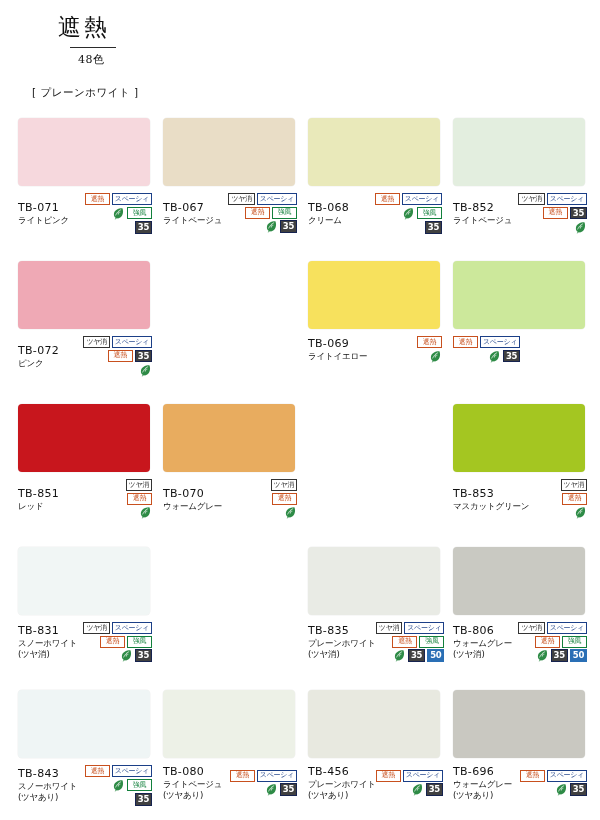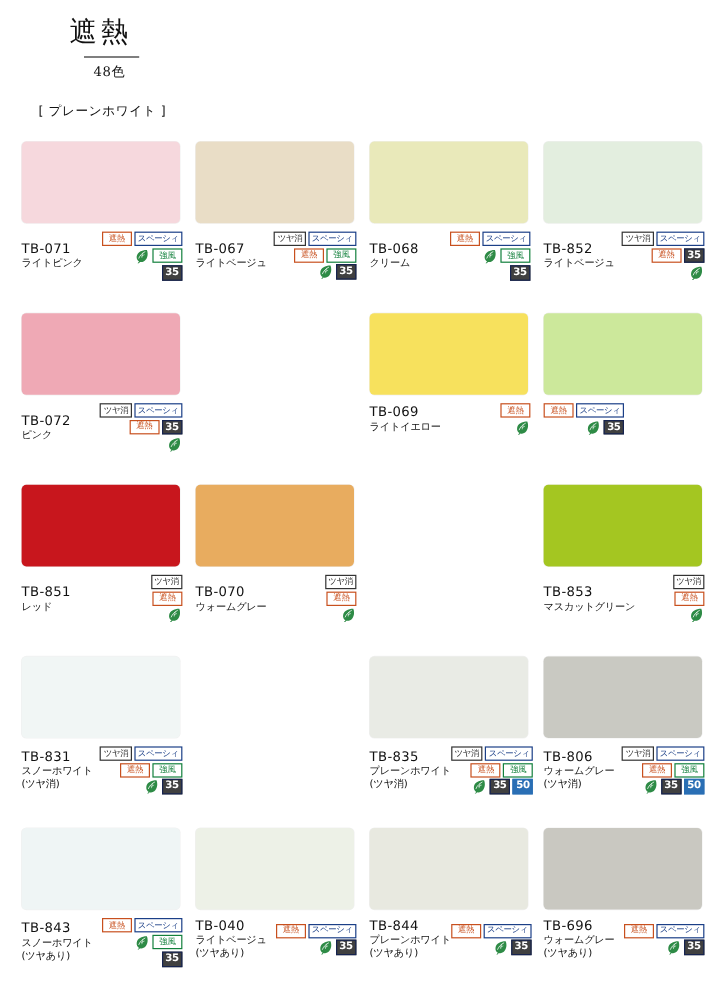--- a/index.html
+++ b/index.html
@@ -526,21 +526,21 @@
           <div class="brow">
             <span class="badge n35">35</span>
           </div>
         </div>
       </div>
     </div>
     <div class="cell">
       <div class="swatch" style="background: rgb(237, 241, 231);"></div>
       <div class="info">
         <div class="names">
-          <span class="code">TB-040</span>
+          <span class="code">TB-080</span>
           <span class="cname">ライトベージュ</span>
           <span class="cfinish">(ツヤあり)</span>
         </div>
         <div class="badges">
           <div class="brow">
             <span class="badge shanetsu">遮熱</span>
             <span class="badge spacy">スペーシィ</span>
           </div>
           <div class="brow">
             <svg viewBox="0 0 20 20" class="leaf">
@@ -550,21 +550,21 @@
             </svg>
             <span class="badge n35">35</span>
           </div>
         </div>
       </div>
     </div>
     <div class="cell">
       <div class="swatch" style="background: rgb(232, 233, 224);"></div>
       <div class="info">
         <div class="names">
-          <span class="code">TB-844</span>
+          <span class="code">TB-456</span>
           <span class="cname">プレーンホワイト</span>
           <span class="cfinish">(ツヤあり)</span>
         </div>
         <div class="badges">
           <div class="brow">
             <span class="badge shanetsu">遮熱</span>
             <span class="badge spacy">スペーシィ</span>
           </div>
           <div class="brow">
             <svg viewBox="0 0 20 20" class="leaf">

